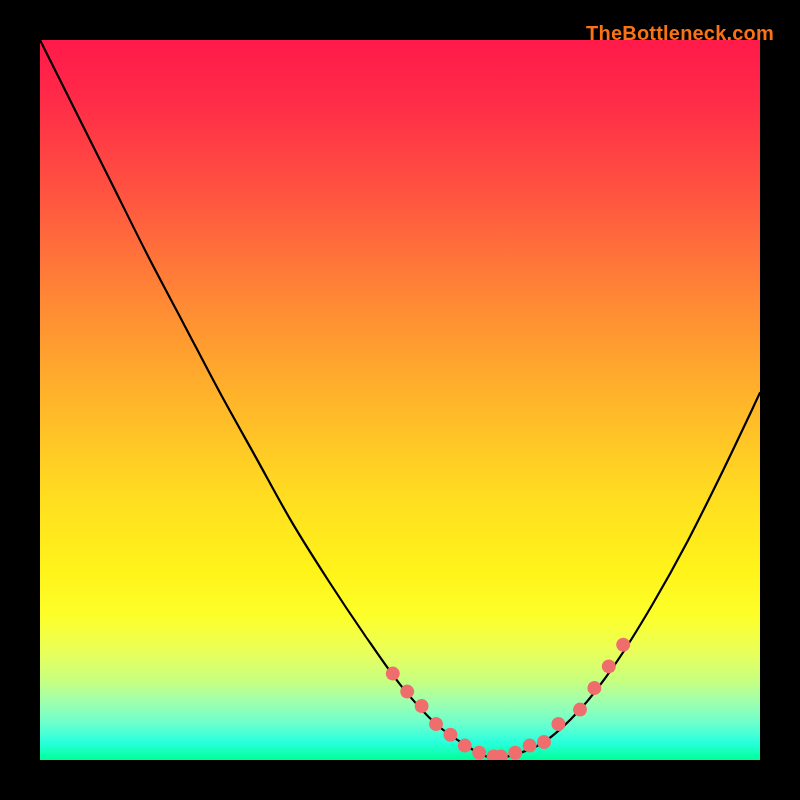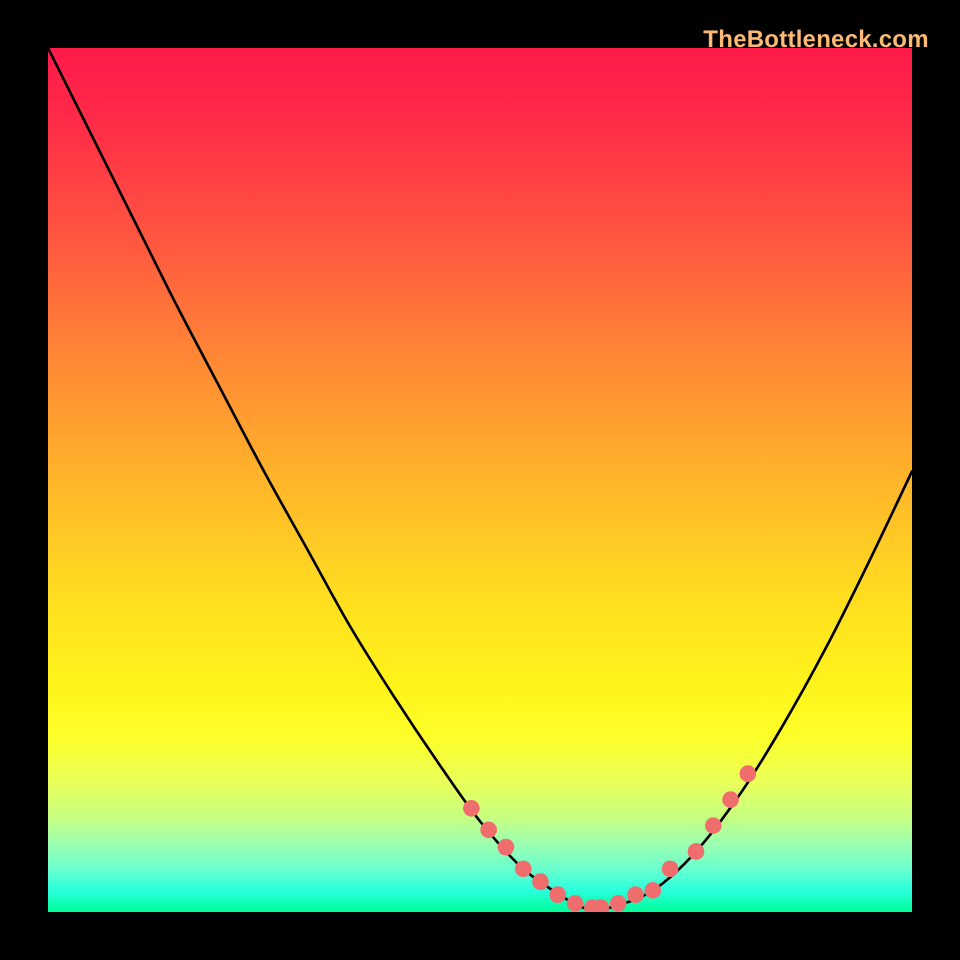--- a/index.html
+++ b/index.html
@@ -42,21 +42,21 @@
       #00ff99 100%
     );
   }
   .watermark {
     position: absolute;
     top: 4px;
     right: 8px;
     font-family: Arial, Helvetica, sans-serif;
     font-size: 20px;
     font-weight: 600;
-    color: #fdba74;
+    color: #f97316;
     letter-spacing: 0.2px;
     user-select: none;
   }
   svg.curve {
     position: absolute;
     left: 0;
     top: 0;
     width: 720px;
     height: 720px;
   }

